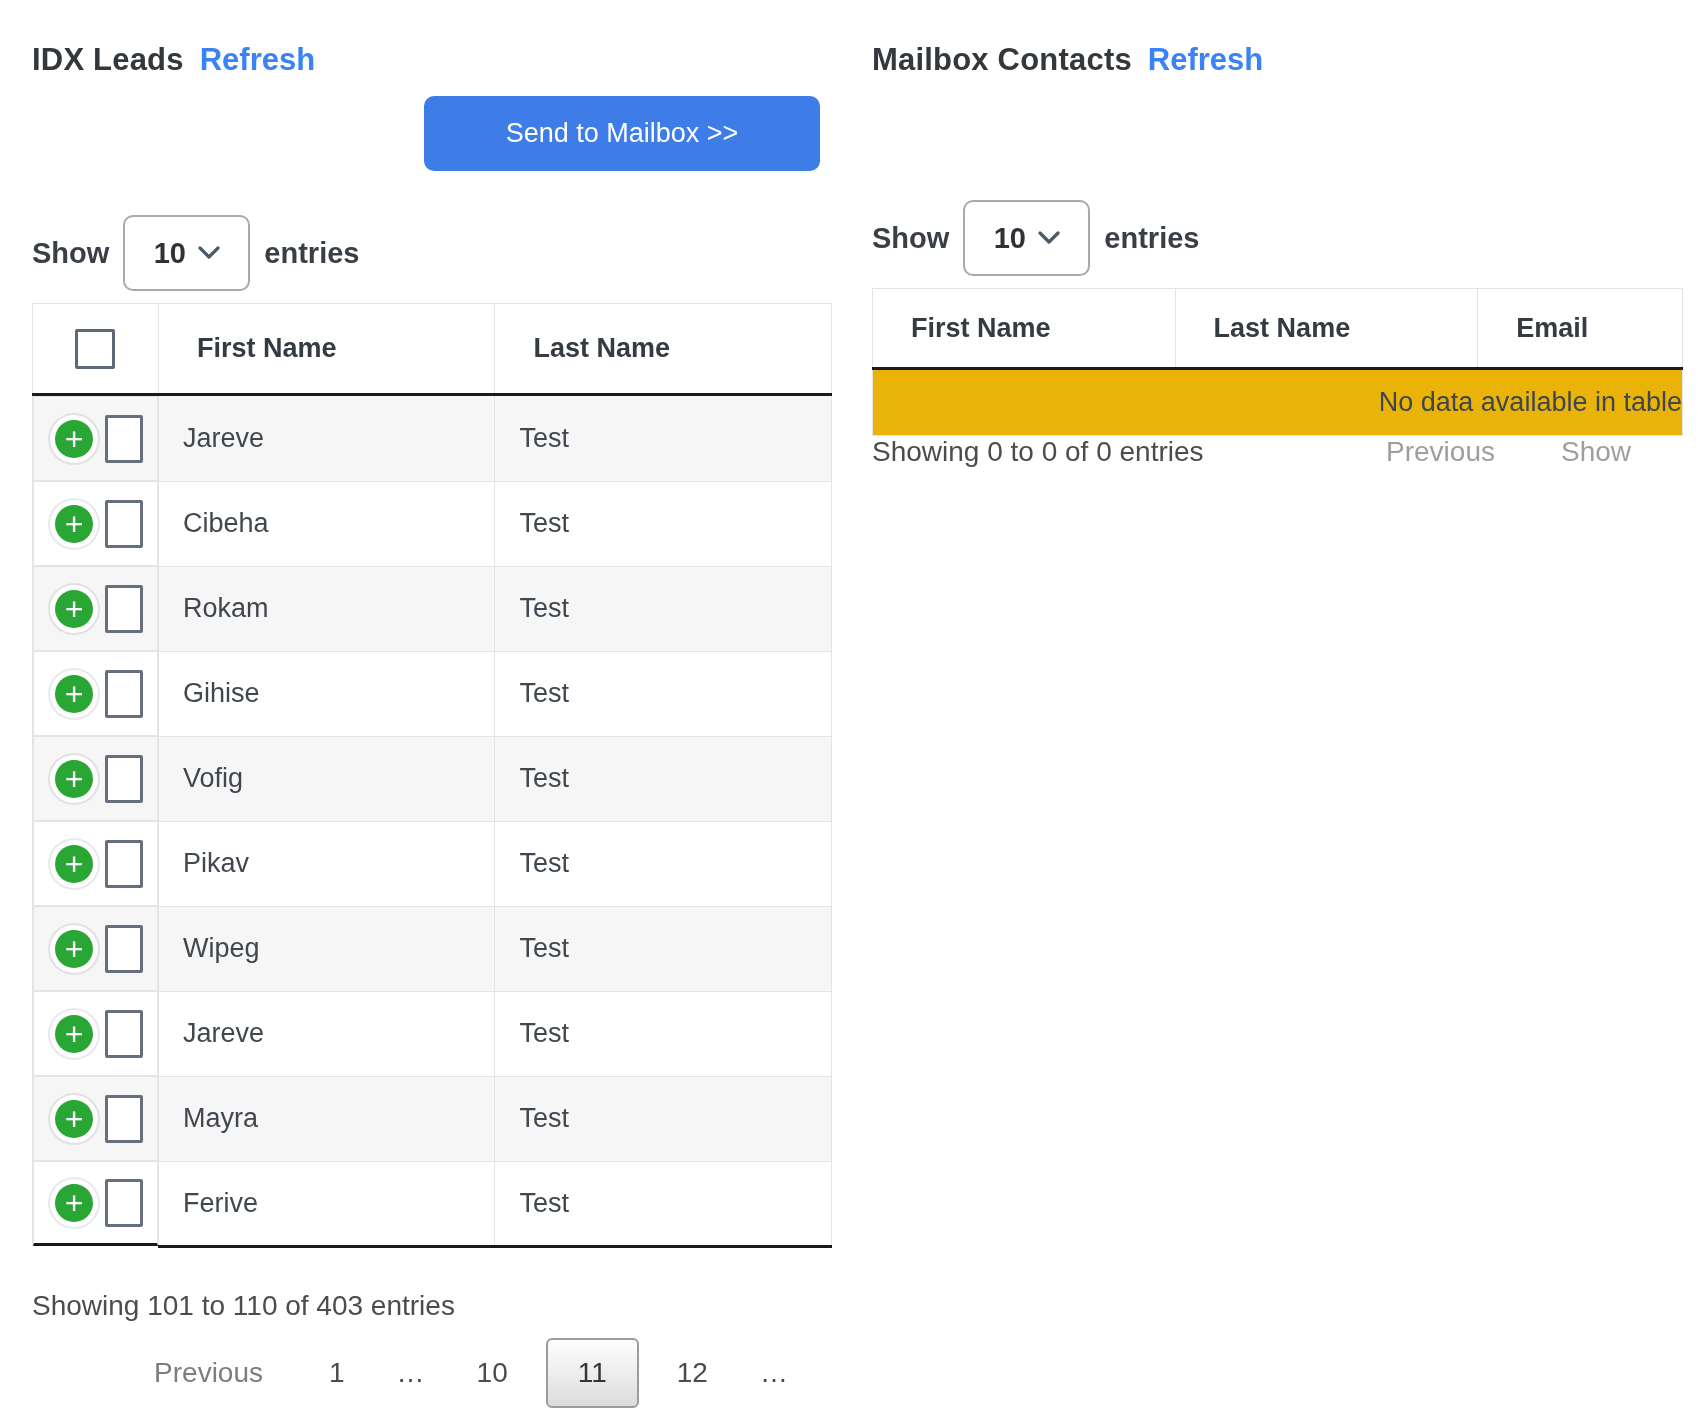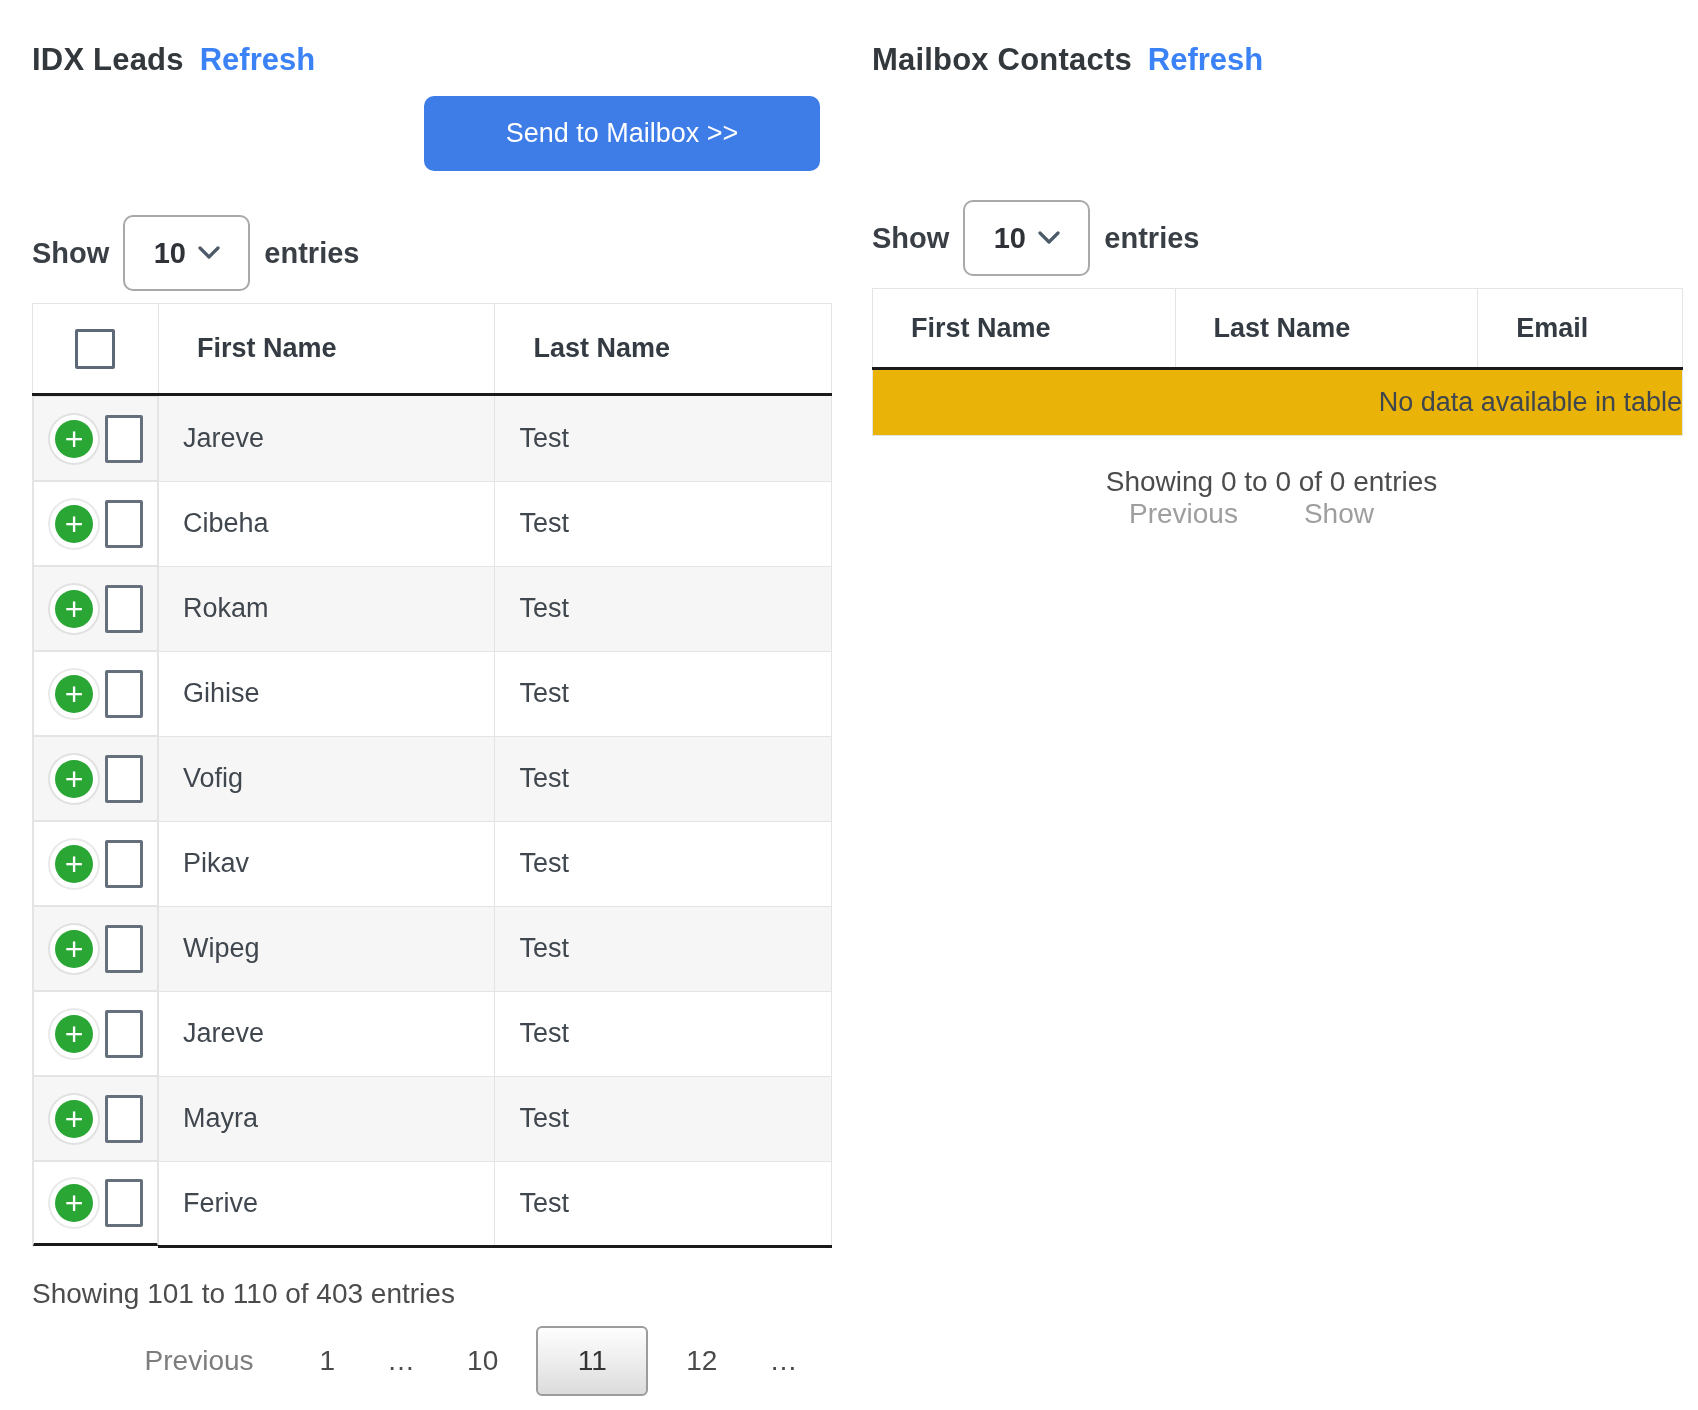--- a/index.html
+++ b/index.html
@@ -59,33 +59,33 @@
   .row-checkbox { display: inline-block; width: 38px; height: 48px;
     border: 3px solid #66707c; border-radius: 2px; background: #fff; cursor: pointer; flex: none; }
   .plus-btn { width: 38px; height: 38px; border-radius: 50%; background: #29a634;
     color: #fff; display: flex; align-items: center; justify-content: center;
     font-size: 32px; font-weight: 400; line-height: 1; margin-left: 9px; flex: none; cursor: pointer;
     box-shadow: 0 0 0 5px #ffffff, 0 0 0 7px rgba(100,100,100,0.14); }
 
   .empty-row td { height: 67px; background: #eab308; text-align: right; padding-left: 0;
     color: #3f464d; border-bottom: 3px solid #1a1a1a; }
 
-  .summary { margin-top: 30px; font-size: 28px; color: #4c4c4c; }
+  .summary { margin-top: 42px; font-size: 28px; color: #4c4c4c; }
 
   .pagination { margin-top: 14px; height: 74px; display: flex; align-items: center;
     justify-content: center; padding-left: 90px; font-size: 28px; color: #4a4a4a; }
   .page-item { padding: 0 26px; cursor: pointer; }
   .page-prev { color: #7d7d7d; padding-right: 40px; }
-  .page-item.active { width: 112px; height: 70px; padding: 0; margin: 0 12px;
+  .page-item.active { width: 93px; height: 70px; padding: 0; margin: 0 12px;
     display: flex; align-items: center; justify-content: center;
     border: 2px solid #9c9c9c; border-radius: 6px; color: #333;
     background: linear-gradient(#fefefe, #dcdcdc); }
 
-  .table-footer { margin-top: 30px; display: flex; align-items: center;
-    justify-content: space-between; font-size: 28px; flex-direction: column; }
+  .table-footer { display: flex; align-items: center;
+    justify-content: space-between; font-size: 28px; }
   .table-footer .summary { margin-top: 0; }
   .footer-nav { display: flex; gap: 66px; padding-right: 40px; color: #9e9e9e; }
   .footer-nav span { cursor: pointer; }
 </style>
 </head>
 <body>
 
 <div class="canvas">
 
   <section class="panel panel-left">

